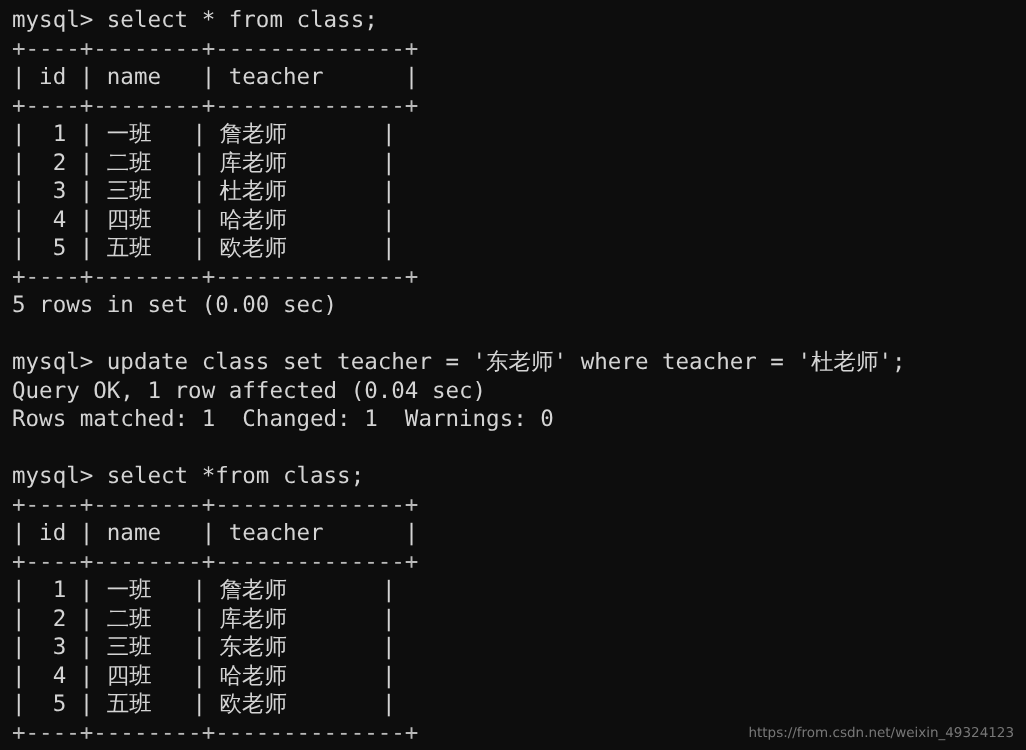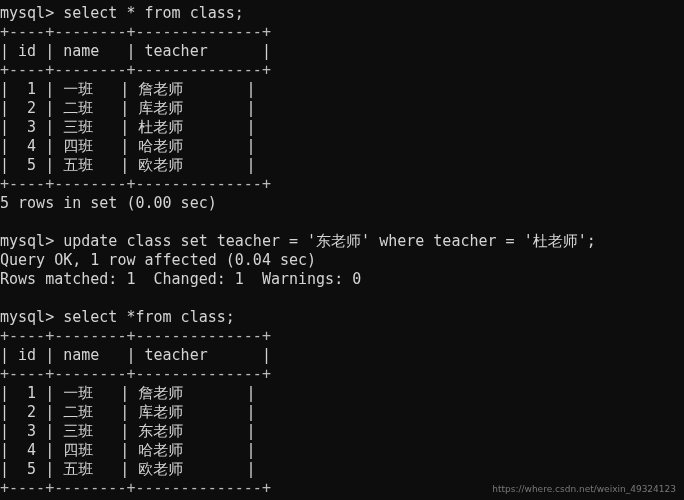--- a/index.html
+++ b/index.html
@@ -18,21 +18,21 @@
     position: absolute;
     left: 0;
     top: 0;
     width: 684px;
     height: 500px;
     background: #0d0d0d;
     color: #d4d4d4;
     font-family: "DejaVu Sans Mono", "Liberation Mono", monospace;
     font-size: 15px;
     line-height: 19px;
-    padding: 4px 0 0 0;
+    padding: 4px 0 0 8px;
     box-sizing: border-box;
     white-space: pre;
     letter-spacing: 0px;
     overflow: hidden;
   }
   .line {
     height: 19px;
     white-space: pre;
     font-variant-ligatures: none;
   }
@@ -52,13 +52,13 @@
     letter-spacing: 0px;
     white-space: pre;
     opacity: 0.85;
   }
 </style>
 </head>
 <body>
 
 <div id="terminal"><div class="line">mysql&gt; select * from class;</div><div class="line rule">+----+--------+--------------+</div><div class="line">| id | name   | teacher      |</div><div class="line rule">+----+--------+--------------+</div><div class="line">|  1 | 一班   | 詹老师       |</div><div class="line">|  2 | 二班   | 库老师       |</div><div class="line">|  3 | 三班   | 杜老师       |</div><div class="line">|  4 | 四班   | 哈老师       |</div><div class="line">|  5 | 五班   | 欧老师       |</div><div class="line rule">+----+--------+--------------+</div><div class="line">5 rows in set (0.00 sec)</div><div class="line blank"></div><div class="line">mysql&gt; update class set teacher = '东老师' where teacher = '杜老师';</div><div class="line">Query OK, 1 row affected (0.04 sec)</div><div class="line">Rows matched: 1  Changed: 1  Warnings: 0</div><div class="line blank"></div><div class="line">mysql&gt; select *from class;</div><div class="line rule">+----+--------+--------------+</div><div class="line">| id | name   | teacher      |</div><div class="line rule">+----+--------+--------------+</div><div class="line">|  1 | 一班   | 詹老师       |</div><div class="line">|  2 | 二班   | 库老师       |</div><div class="line">|  3 | 三班   | 东老师       |</div><div class="line">|  4 | 四班   | 哈老师       |</div><div class="line">|  5 | 五班   | 欧老师       |</div><div class="line rule">+----+--------+--------------+</div><div class="line">|    |        |              |</div></div>
 
-<div id="watermark">https://where.csdn.net/weixin_49324123</div>
+<div id="watermark">https://from.csdn.net/weixin_49324123</div>
 
 </body></html>

